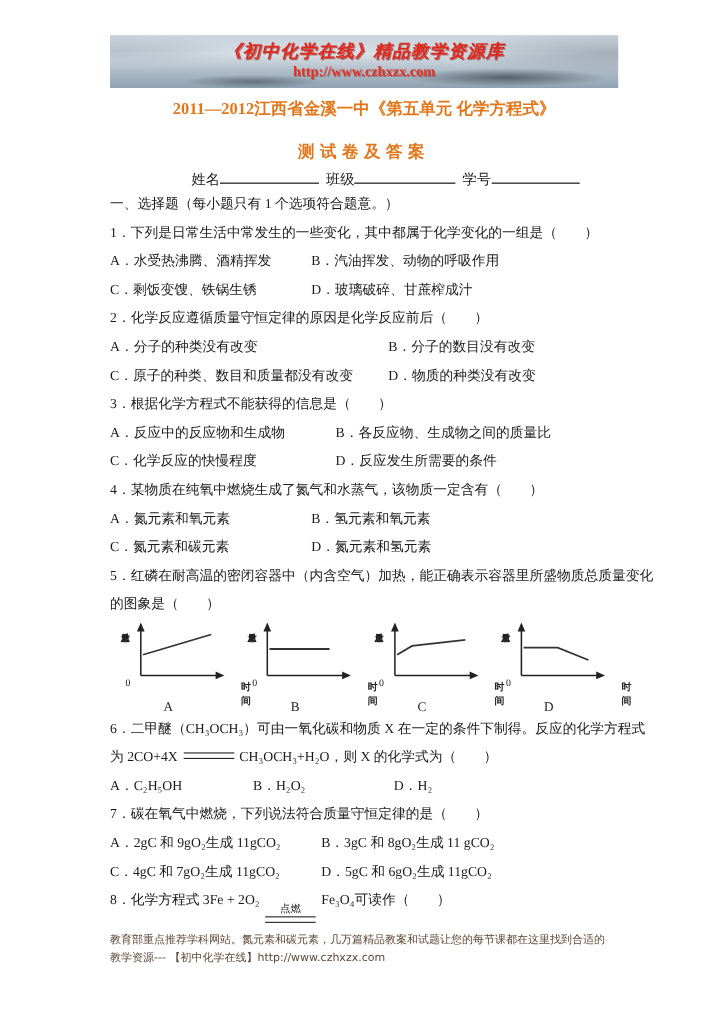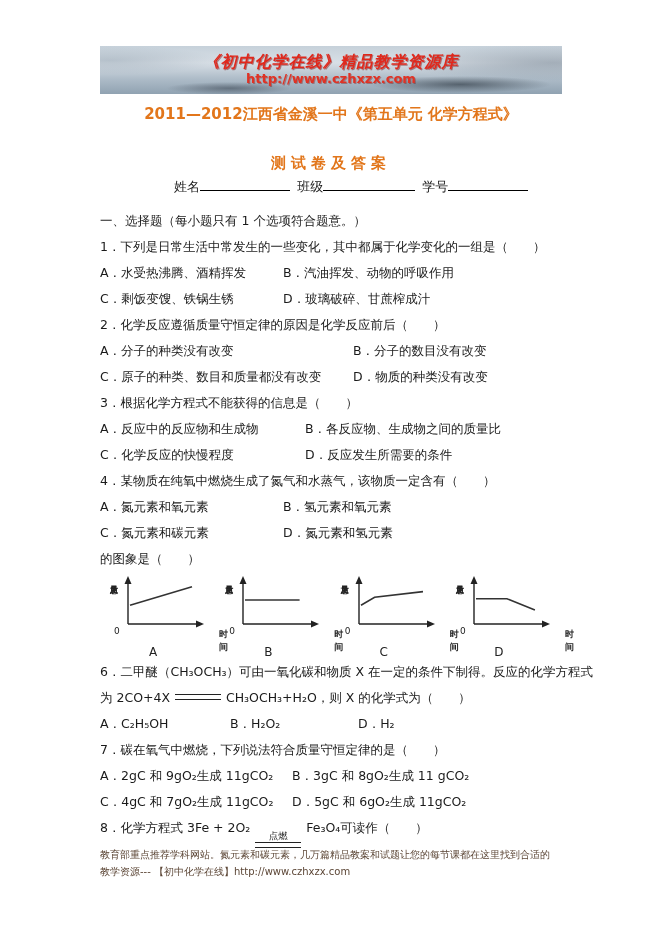--- a/index.html
+++ b/index.html
@@ -1,49 +1,49 @@
 <!DOCTYPE html>
 <html><head>
 <meta charset="utf-8">
 <style>
   html,body{margin:0;padding:0;background:#888;}
   .page{
     width:661px;height:935px;background:#ffffff;position:relative;
     font-family:"DejaVu Sans", sans-serif;color:#1a1a1a;margin:0 auto;overflow:hidden;
   }
-  .content{position:absolute;left:100px;top:46px;width:462px;}
+  .content{position:absolute;left:100px;top:32px;width:462px;font-family:Liberation Serif, serif;}
 
   
   .banner{
     height:48px;width:462px;position:relative;overflow:hidden;text-align:center;
     background:
       radial-gradient(ellipse 130px 12px at 78% 80%, rgba(35,45,55,.60), rgba(35,45,55,0) 70%),
       radial-gradient(ellipse 90px 9px at 28% 88%, rgba(55,65,78,.55), rgba(55,65,78,0) 70%),
       radial-gradient(ellipse 220px 26px at 98% 35%, rgba(100,115,130,.45), rgba(100,115,130,0) 70%),
       radial-gradient(ellipse 160px 20px at 2% 30%, rgba(150,165,178,.5), rgba(150,165,178,0) 70%),
       linear-gradient(180deg,#c6d1da 0%,#d8dfe6 35%,#aebcc8 68%,#90a2b1 100%);
   }
   .banner-title{
     color:#e0281c;font-weight:bold;font-size:16px;letter-spacing:1px;
     padding-top:7px;line-height:18px;text-shadow:1px 1px 0 rgba(120,0,0,.45);
     font-style:italic;
   }
   .banner-url{color:#e03224;font-weight:bold;font-size:13px;line-height:15px;text-shadow:1px 1px 0 rgba(120,0,0,.35);}
 
   
   .doc-title{margin-top:11px;text-align:center;color:#e2761b;font-weight:bold;font-size:15px;line-height:18px;}
-  .doc-subtitle{margin-top:31px;text-align:center;color:#e2761b;font-weight:bold;font-size:15px;letter-spacing:5px;line-height:18px;}
+  .doc-subtitle{margin-top:21px;text-align:center;color:#e2761b;font-weight:bold;font-size:15px;letter-spacing:5px;line-height:18px;}
 
   
   .stu-row{margin-top:5px;padding-left:74px;font-size:13px;line-height:18px;}
   .blank{display:inline-block;border-bottom:1px solid #000;height:13px;margin-right:3px;}
   .blank.w1{width:90px;}.blank.w2{width:92px;}.blank.w3{width:80px;}
 
   .line{font-size:12.5px;line-height:26px;white-space:nowrap;}
-  .section-hdr{margin-top:12px;}
+  .section-hdr{}
   .opt-row{display:grid;}
 
   
   .eq-dline{display:inline-block;width:46px;height:4px;border-top:1.2px solid #222;border-bottom:1.2px solid #222;vertical-align:2px;margin:0 5px;}
   .eq-stack{display:inline-flex;flex-direction:column;align-items:center;vertical-align:-7px;margin:0 5px;}
   .eq-cond{font-size:9.5px;line-height:10px;text-align:center;}
   .eq-stack .eq-dline{margin:1px 0 0 0;vertical-align:0;}
 
   
   .charts-row{display:flex;justify-content:space-between;width:452px;margin-top:4px;}
@@ -114,20 +114,21 @@
       <div class="line">4．某物质在纯氧中燃烧生成了氮气和水蒸气，该物质一定含有（　　）</div>
       <div class="opt-row" style="grid-template-columns:183px 1fr;">
         <div class="line">A．氮元素和氧元素</div>
         <div class="line">B．氢元素和氧元素</div>
         <div class="line">C．氮元素和碳元素</div>
         <div class="line">D．氮元素和氢元素</div>
       </div>
     </div>
 
     <div>
+      <div class="line">5．红磷在耐高温的密闭容器中（内含空气）加热，能正确表示容器里所盛物质总质量变化</div>
       <div class="line">的图象是（　　）</div>
 
       <div class="charts-row">
 
         <div class="chart-cell">
           <div class="mini-chart">
             <span class="ylab">总质量</span>
             <svg width="86" height="56" viewBox="0 0 86 56">
               <line x1="8" y1="6" x2="8" y2="48" stroke="#222" stroke-width="1.4"></line>
               <polygon points="8,0 4.5,8 11.5,8" fill="#222"></polygon>

